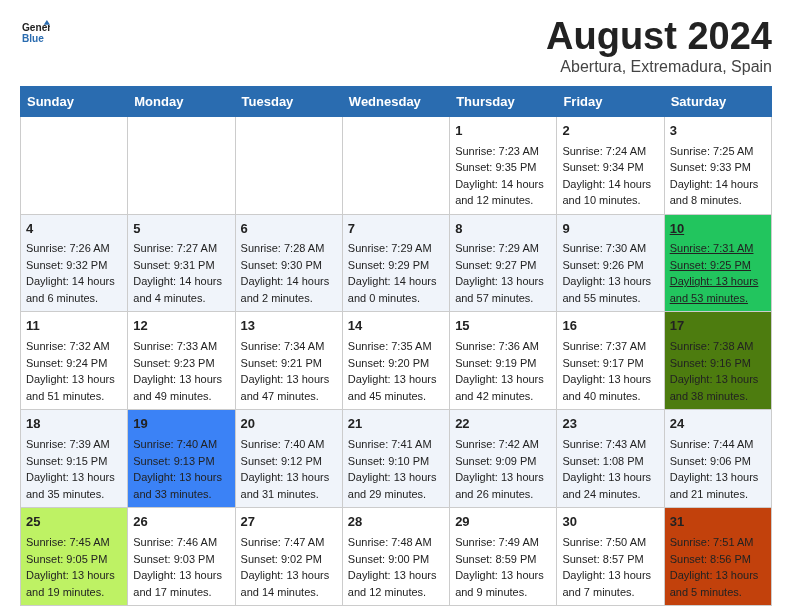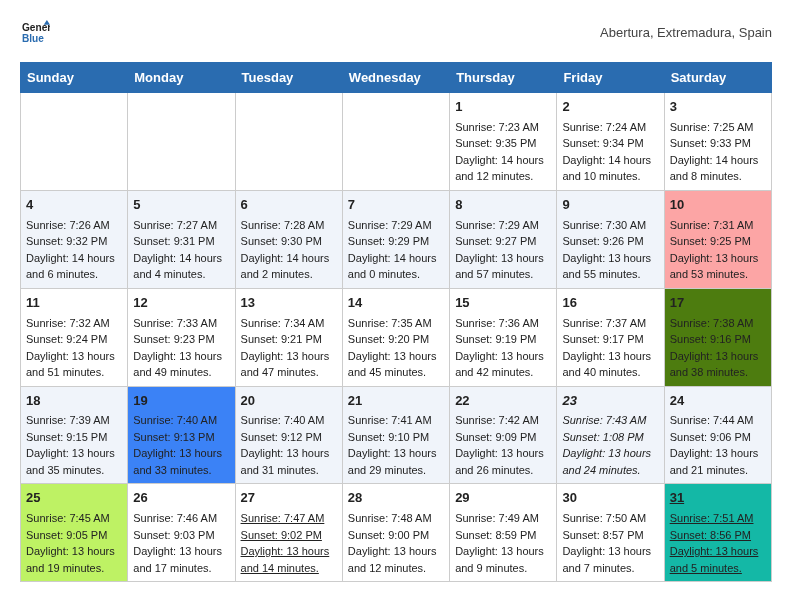--- a/index.html
+++ b/index.html
@@ -35,23 +35,23 @@
     .title-block {
       text-align: right;
     }
     .calendar-title {
       font-size: 38px;
       font-weight: bold;
       color: #222;
       line-height: 1.1;
     }
     .calendar-subtitle {
-      font-size: 13px;
+      font-size: 16px;
       color: #444;
-      margin-top: 9px;
+      margin-top: 0;
     }
     .calendar-table {
       width: 100%;
       border-collapse: collapse;
       margin-top: 4px;
       font-size: 11px;
     }
     .calendar-table th {
       background: #2a6cb0;
       color: #fff;
@@ -100,20 +100,21 @@
     <div class="logo">
       <div>
         <svg class="logo-icon" viewBox="0 0 36 36" width="36" height="36">
           <text x="0" y="14" font-size="13" font-weight="bold" fill="#222" font-family="Arial">General</text>
           <text x="0" y="28" font-size="13" font-weight="bold" fill="#2a6cb0" font-family="Arial">Blue</text>
           <polygon points="28,6 36,6 32,0" fill="#2a6cb0"></polygon>
         </svg>
       </div>
     </div>
     <div class="title-block">
+      <div class="calendar-title">August 2024</div>
       <div class="calendar-subtitle">Abertura, Extremadura, Spain</div>
     </div>
   </div>
 
   <table class="calendar-table">
     <thead>
       <tr>
 
       <th>Sunday</th>
           <th>Monday</th>
@@ -188,21 +189,21 @@
 Daylight: 13 hours
 and 57 minutes.</div>
           </td>
           <td style="background: rgb(240, 244, 250);">
             <div class="day-number">9</div>
             <div class="day-info" style="white-space: pre-line;">Sunrise: 7:30 AM
 Sunset: 9:26 PM
 Daylight: 13 hours
 and 55 minutes.</div>
           </td>
-          <td style="background: #fca5a5;">
+          <td style="background: #22c55e; text-decoration: underline;">
             <div class="day-number">10</div>
             <div class="day-info" style="white-space: pre-line;">Sunrise: 7:31 AM
 Sunset: 9:25 PM
 Daylight: 13 hours
 and 53 minutes.</div>
           </td>
         </tr>
         <tr>
           <td style="background: rgb(255, 255, 255);">
             <div class="day-number">11</div>
@@ -283,21 +284,21 @@
 Daylight: 13 hours
 and 29 minutes.</div>
           </td>
           <td style="background: rgb(240, 244, 250);">
             <div class="day-number">22</div>
             <div class="day-info" style="white-space: pre-line;">Sunrise: 7:42 AM
 Sunset: 9:09 PM
 Daylight: 13 hours
 and 26 minutes.</div>
           </td>
-          <td style="background: rgb(240, 244, 250); font-style: italic;">
+          <td style="background: rgb(240, 244, 250);">
             <div class="day-number">23</div>
             <div class="day-info" style="white-space: pre-line;">Sunrise: 7:43 AM
 Sunset: 1:08 PM
 Daylight: 13 hours
 and 24 minutes.</div>
           </td>
           <td style="background: rgb(240, 244, 250);">
             <div class="day-number">24</div>
             <div class="day-info" style="white-space: pre-line;">Sunrise: 7:44 AM
 Sunset: 9:06 PM
@@ -315,21 +316,21 @@
           </td>
           <td style="background: rgb(255, 255, 255);">
             <div class="day-number">26</div>
             <div class="day-info" style="white-space: pre-line;">Sunrise: 7:46 AM
 Sunset: 9:03 PM
 Daylight: 13 hours
 and 17 minutes.</div>
           </td>
           <td style="background: rgb(255, 255, 255);">
             <div class="day-number">27</div>
-            <div class="day-info" style="white-space: pre-line; text-decoration: underline;">Sunrise: 7:47 AM
+            <div class="day-info" style="white-space: pre-line;">Sunrise: 7:47 AM
 Sunset: 9:02 PM
 Daylight: 13 hours
 and 14 minutes.</div>
           </td>
           <td style="background: rgb(255, 255, 255);">
             <div class="day-number">28</div>
             <div class="day-info" style="white-space: pre-line;">Sunrise: 7:48 AM
 Sunset: 9:00 PM
 Daylight: 13 hours
 and 12 minutes.</div>
@@ -341,21 +342,21 @@
 Daylight: 13 hours
 and 9 minutes.</div>
           </td>
           <td style="background: rgb(255, 255, 255);">
             <div class="day-number">30</div>
             <div class="day-info" style="white-space: pre-line;">Sunrise: 7:50 AM
 Sunset: 8:57 PM
 Daylight: 13 hours
 and 7 minutes.</div>
           </td>
-          <td style="background: #14b8a6; text-decoration: underline;">
+          <td style="background: #c2410c;">
             <div class="day-number">31</div>
             <div class="day-info" style="white-space: pre-line;">Sunrise: 7:51 AM
 Sunset: 8:56 PM
 Daylight: 13 hours
 and 5 minutes.</div>
           </td>
         </tr>
       </tbody>
   </table>
 

